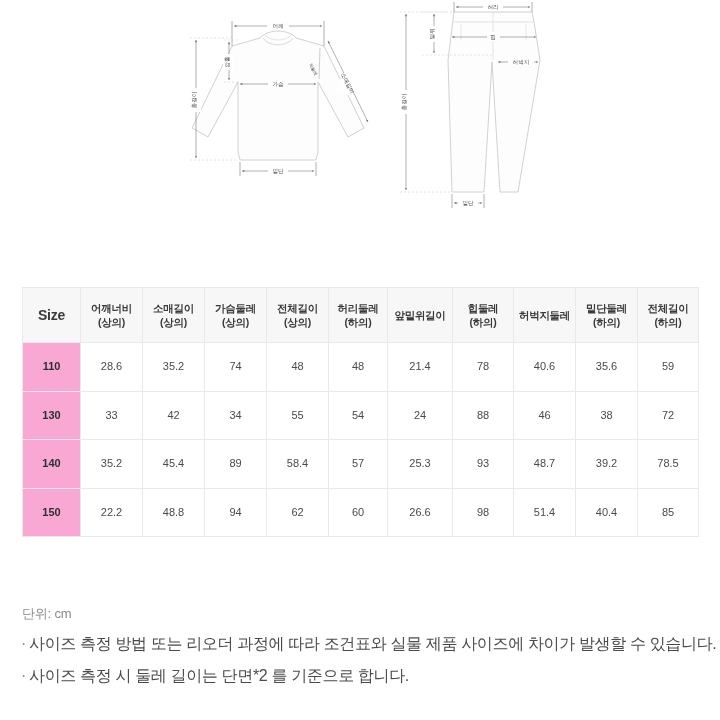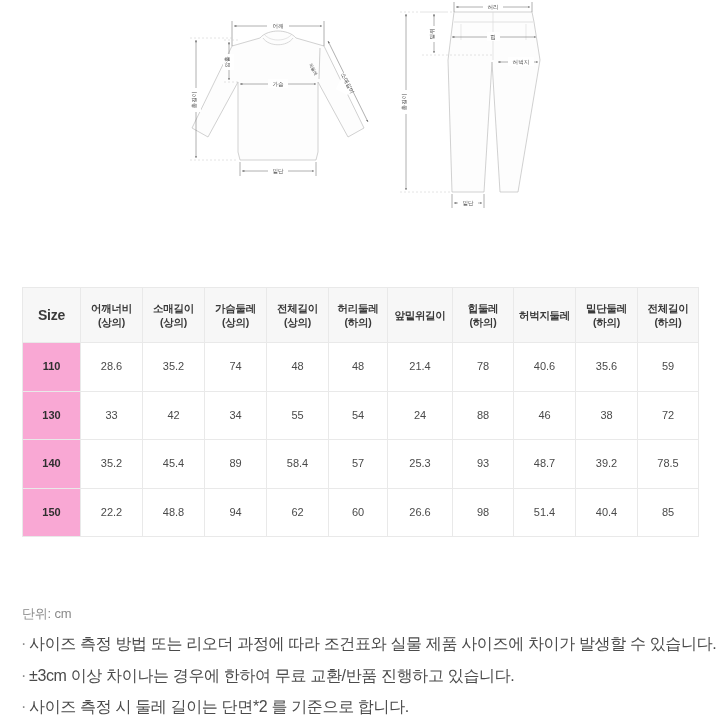--- a/index.html
+++ b/index.html
@@ -340,18 +340,15 @@
   </table>
 </div>
 
 <div id="unit-note">단위: cm</div>
 
 <div id="notes-list">
   <div class="note-line">
     <span class="note-bullet">·</span><span>사이즈 측정 방법 또는 리오더 과정에 따라 조건표와 실물 제품 사이즈에 차이가 발생할 수 있습니다.</span>
   </div>
   <div class="note-line">
-    <span class="note-bullet">·</span><span>±3cm 이상 차이나는 경우에 한하여 무료 교환/반품 진행하고 있습니다.</span>
-  </div>
-  <div class="note-line">
     <span class="note-bullet">·</span><span>사이즈 측정 시 둘레 길이는 단면*2 를 기준으로 합니다.</span>
   </div>
 </div>
 
 </body></html>

